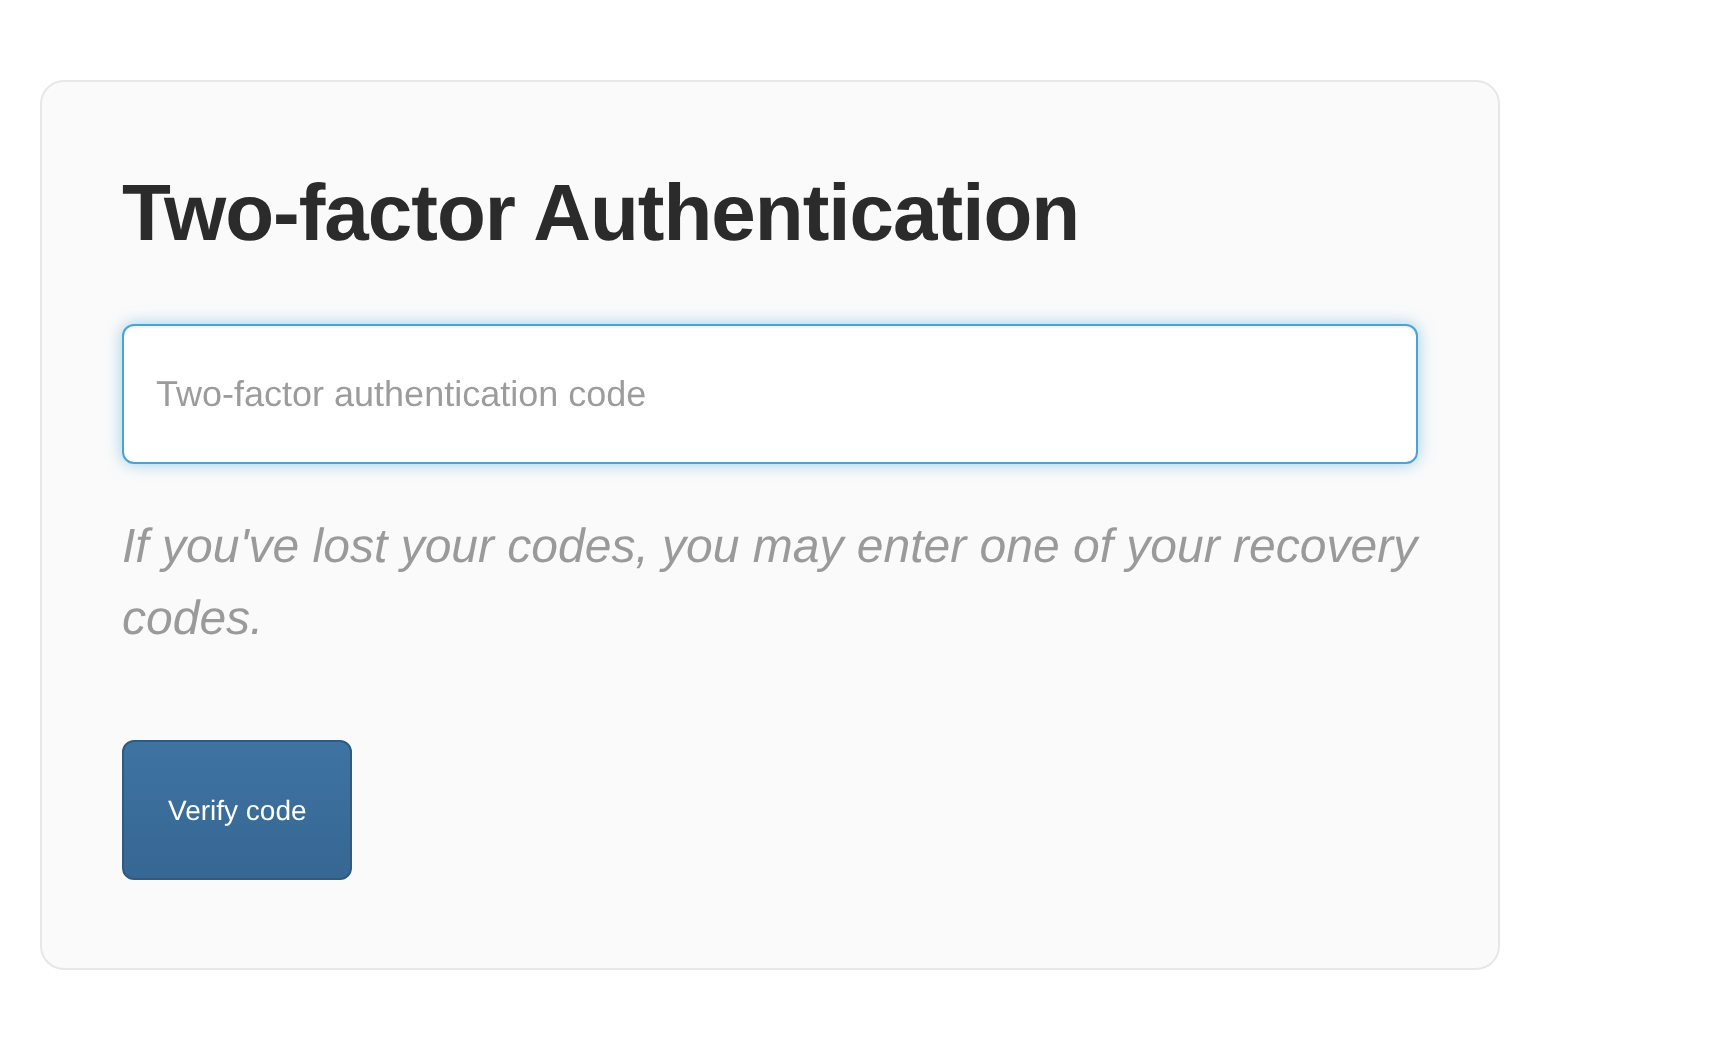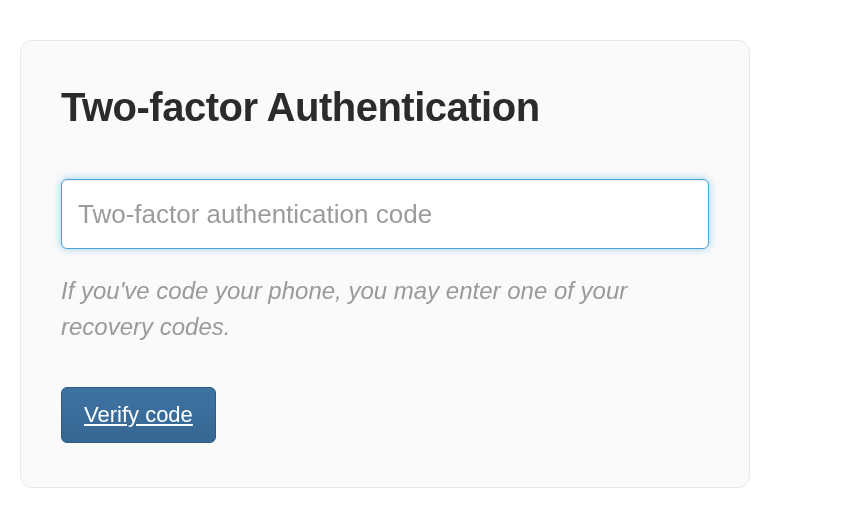--- a/index.html
+++ b/index.html
@@ -30,30 +30,29 @@
       font-weight: 700;
       color: #2b2b2b;
       letter-spacing: -0.5px;
       margin-bottom: 32px;
     }
 
     .code-input {
       width: 100%;
       height: 70px;
       padding: 0 16px;
-      font-size: 26px;
+      font-size: 18px;
       font-weight: 400;
       color: #b91c1c;
       background: #ffffff;
       border: 1px solid #4aa3d6;
       border-radius: 6px;
       outline: none;
       box-shadow: 0 0 8px rgba(80,170,220,0.55), inset 0 1px 1px rgba(0,0,0,0.06);
       caret-color: #333;
-      margin-top: 17px;
     }
 
     .code-input::placeholder {
       color: #9c9c9c;
       opacity: 1;
     }
 
     .help-text {
       margin-top: 24px;
       font-size: 24px;
@@ -64,37 +63,36 @@
 
     .actions {
       margin-top: 42px;
     }
 
     .verify-btn {
       display: inline-block;
       background: #3a6d9a;
       background: linear-gradient(#3e73a2, #376793);
       color: #ffffff;
-      font-size: 22px;
+      font-size: 14px;
       font-weight: 400;
       border: 1px solid #2e5a84;
       border-radius: 6px;
-      padding: 14px 22px;
+      padding: 26px 22px;
       cursor: pointer;
-      text-decoration: underline;
     }
   </style>
 </head>
 <body>
 
 <div class="panel">
 
   <h1 class="panel-title">Two-factor Authentication</h1>
 
   <input type="text" class="code-input" autofocus="" placeholder="Two-factor authentication code" style="">
 
-  <p class="help-text">If you've code your phone, you may enter one of your recovery codes.</p>
+  <p class="help-text">If you've lost your codes, you may enter one of your recovery codes.</p>
 
   <div class="actions">
     <button class="verify-btn">Verify code</button>
   </div>
 
 </div>
 
 </body></html>

